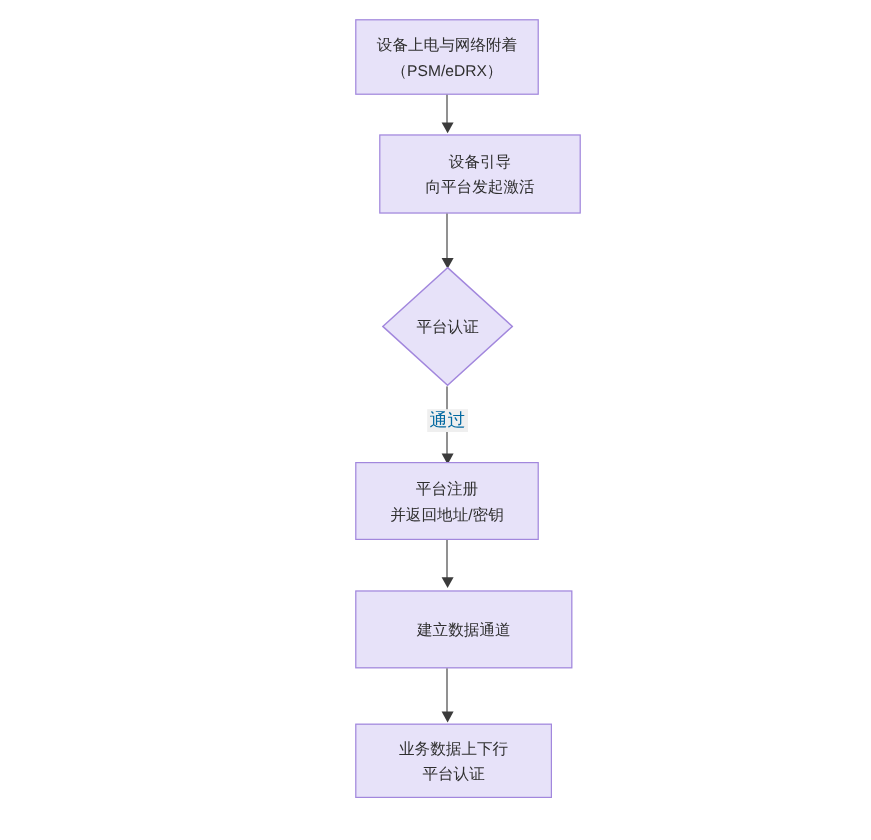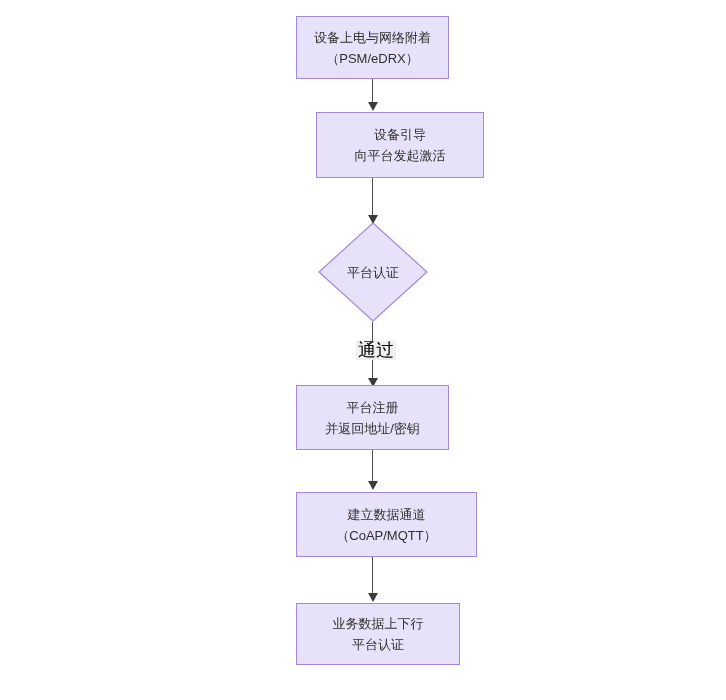--- a/index.html
+++ b/index.html
@@ -81,22 +81,22 @@
     height: 0;
     border-left: 5px solid transparent;
     border-right: 5px solid transparent;
     border-top: 9px solid #3b3b3b;
   }
 
   
   .edge-label {
     position: absolute;
     background: #efefef;
-    color: #000000;
-    font-size: 18px;
+    color: #0369a1;
+    font-size: 15px;
     line-height: 17px;
     padding: 1px 2px;
     white-space: nowrap;
   }
 </style>
 </head>
 <body>
 
 <div id="canvas">
 
@@ -130,21 +130,20 @@
   <div class="node process" style="left:296px; top:385px; width:153px; height:65px;">
     <span class="line">平台注册</span>
     <span class="line">并返回地址/密钥</span>
   </div>
 
   <div class="connector" style="left:372px; top:450px; height:33px;"></div>
   <div class="arrowhead" style="left:368px; top:481px;"></div>
 
   <div class="node process" style="left:296px; top:492px; width:181px; height:65px;">
     <span class="line">建立数据通道</span>
-    <span class="line">（CoAP/MQTT）</span>
   </div>
 
   <div class="connector" style="left:372px; top:557px; height:38px;"></div>
   <div class="arrowhead" style="left:368px; top:593px;"></div>
 
   <div class="node process" style="left:296px; top:603px; width:164px; height:62px;">
     <span class="line">业务数据上下行</span>
     <span class="line">平台认证</span>
   </div>
 

